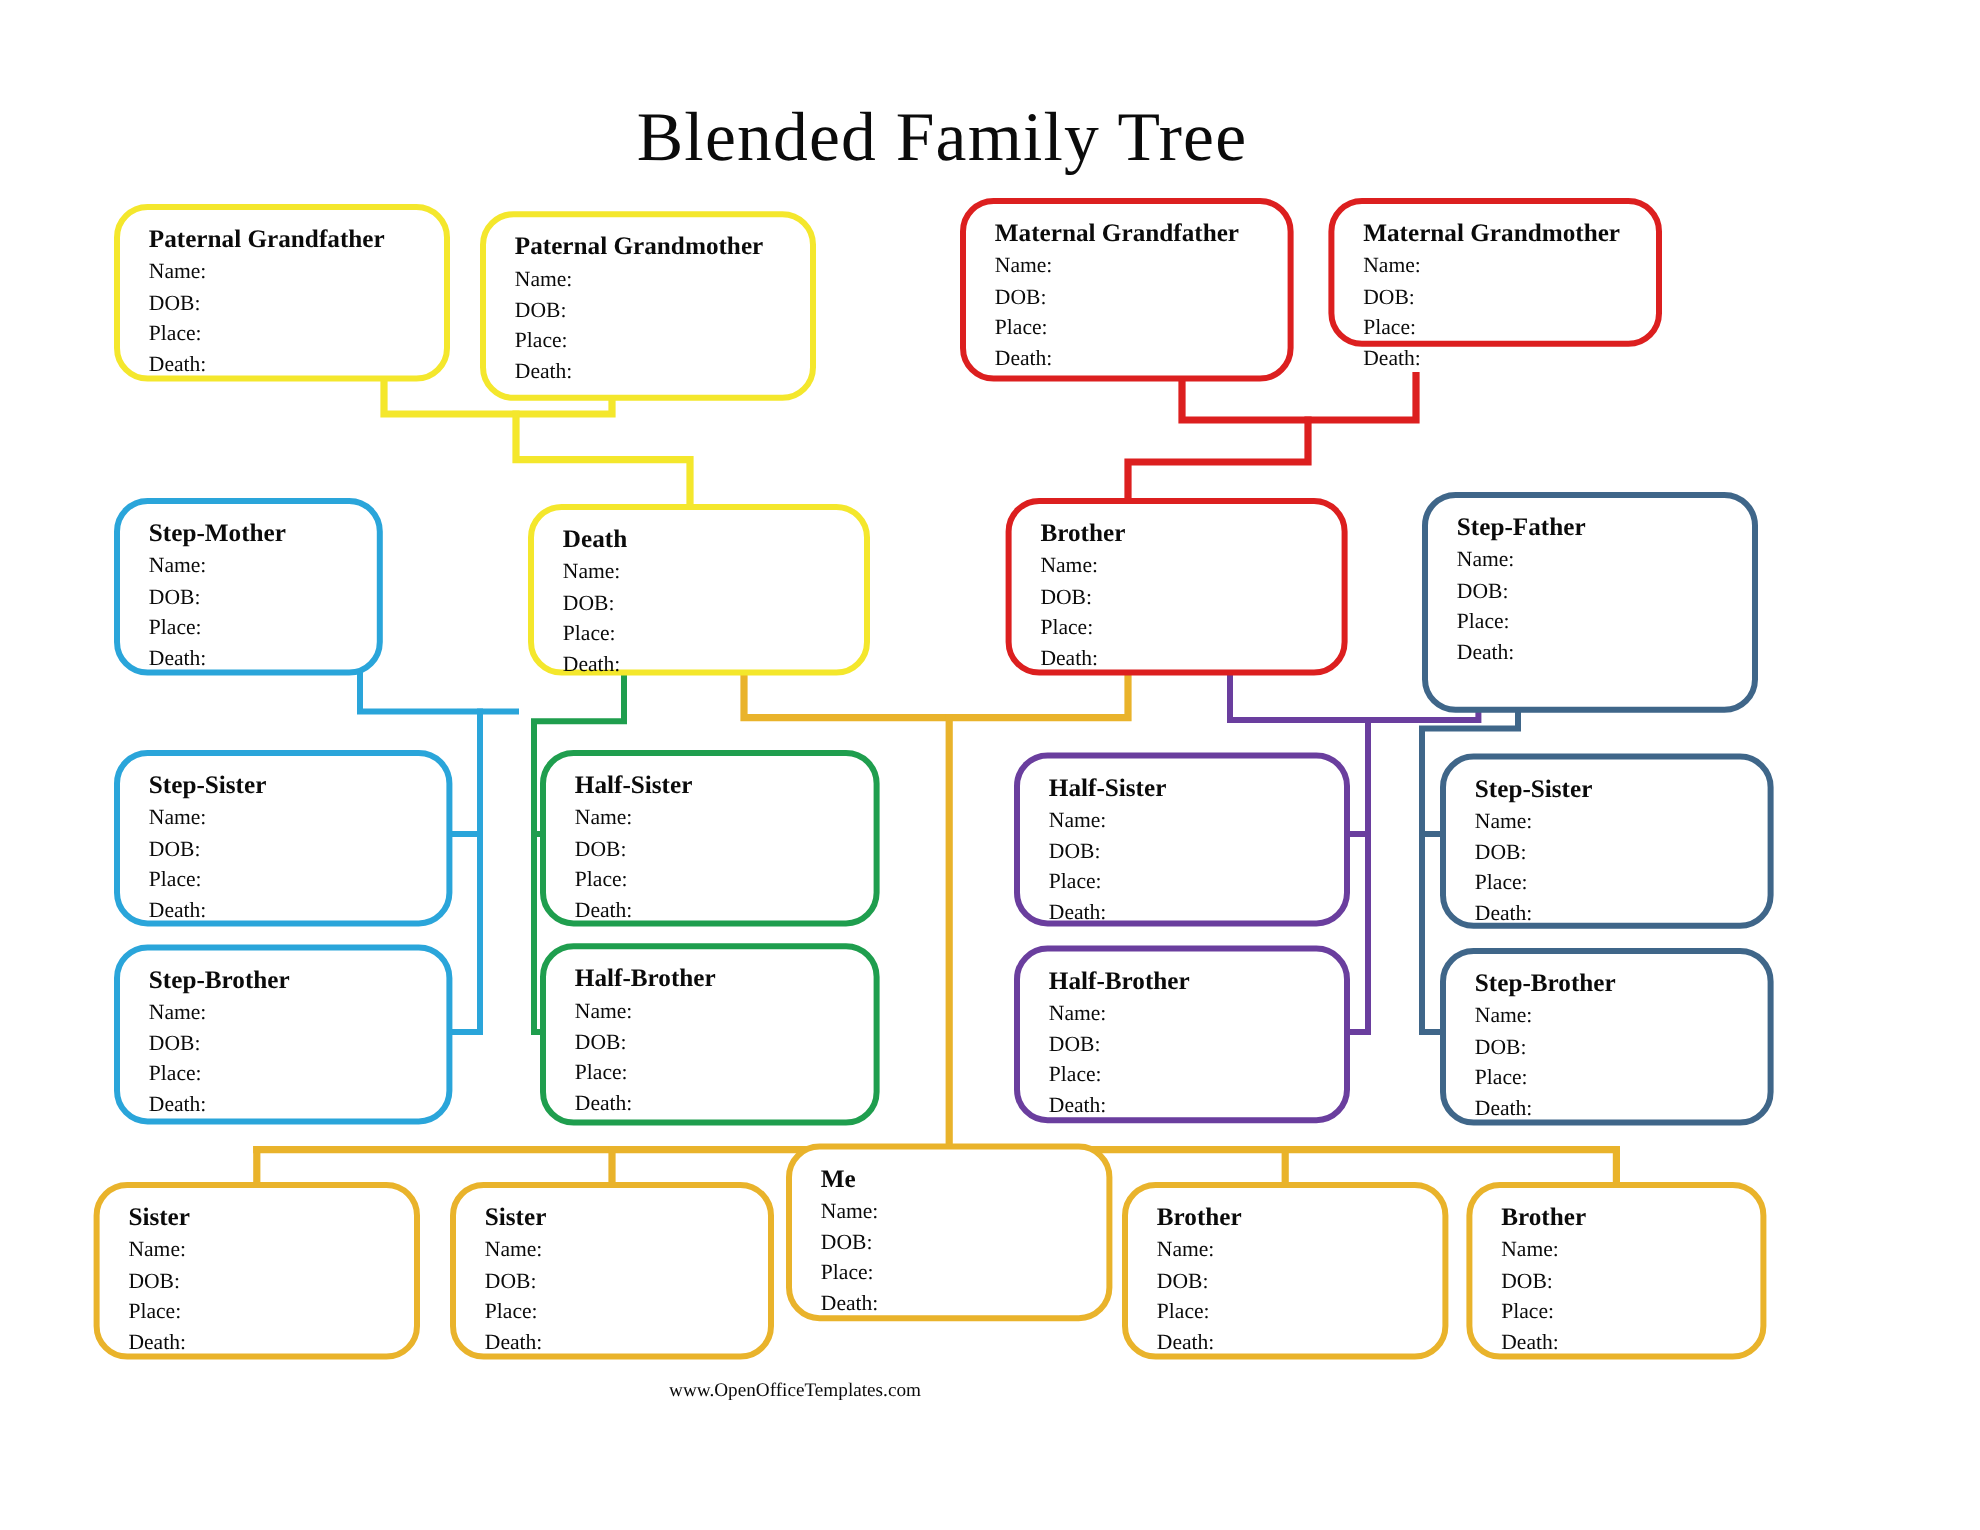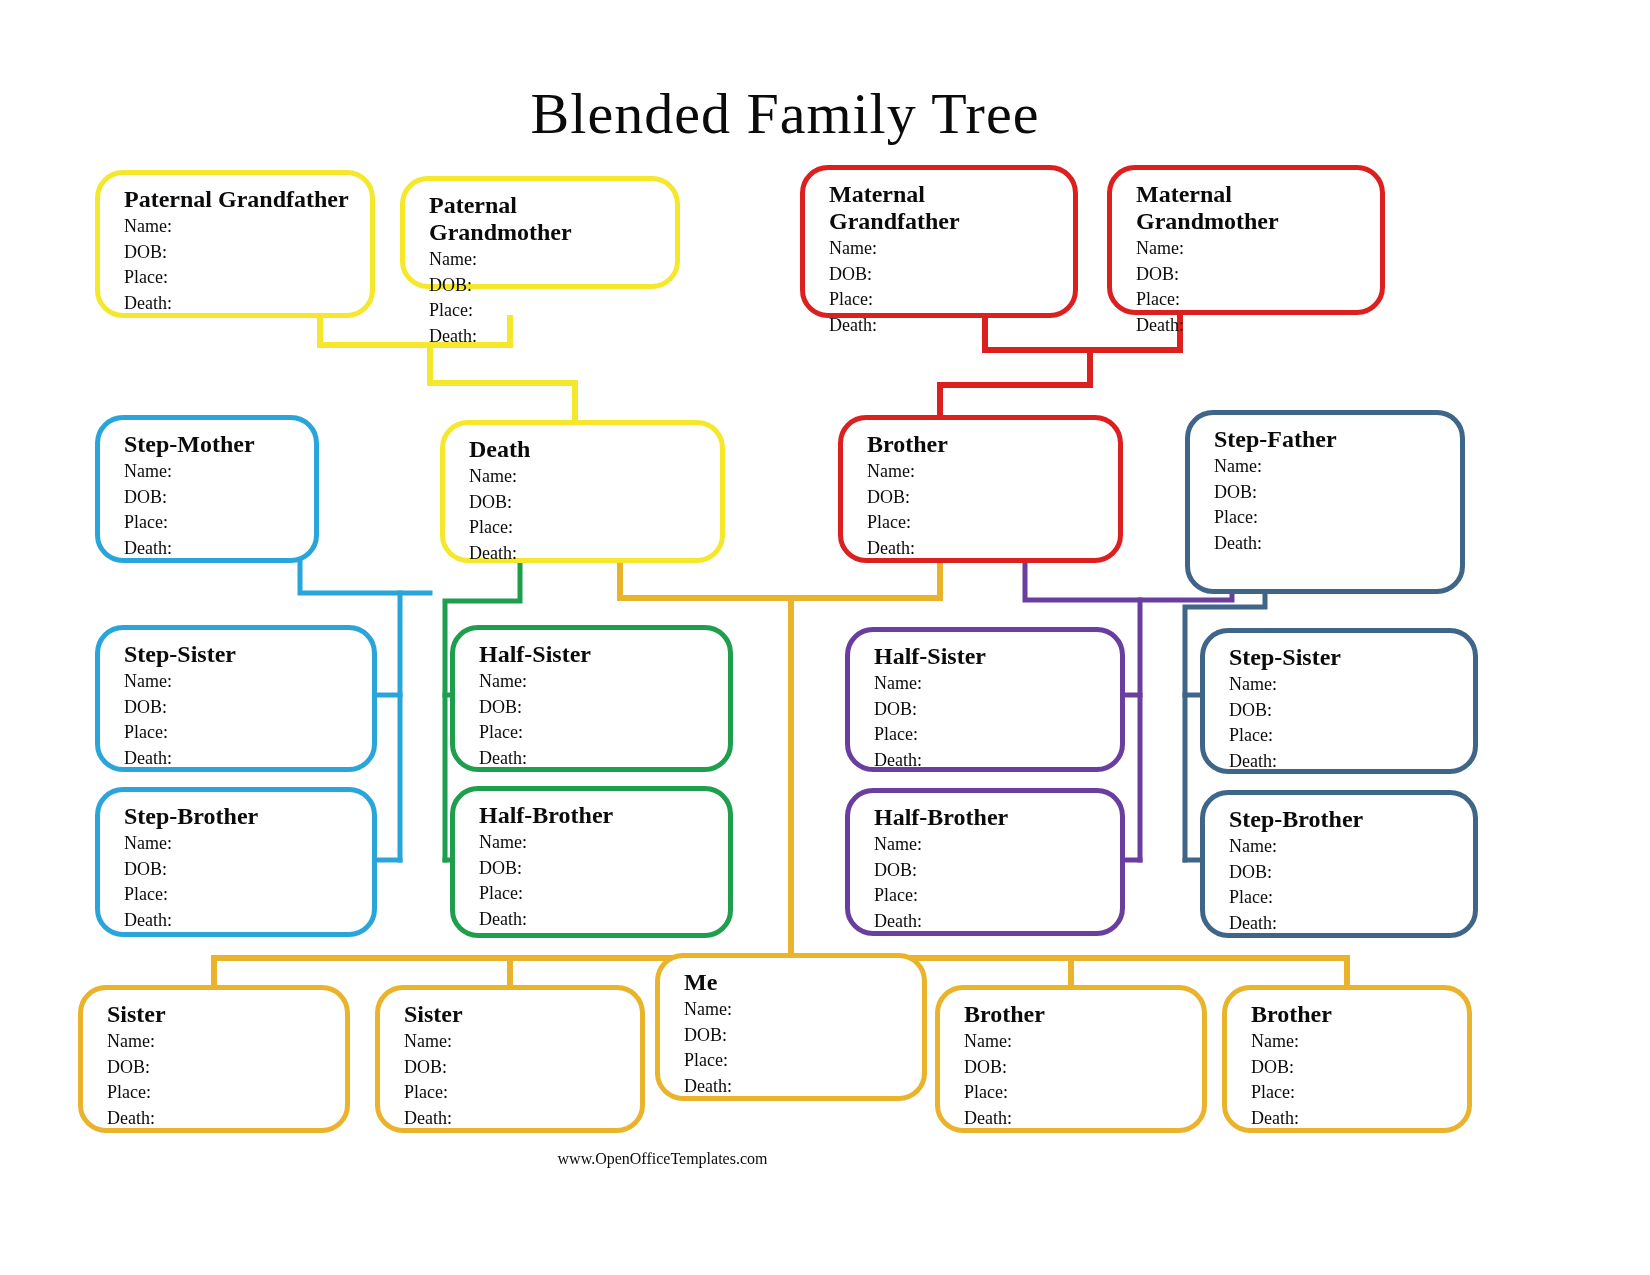--- a/index.html
+++ b/index.html
@@ -17,21 +17,21 @@
     text-align:center; font-size:16px; color:#0b0b0b; z-index:2;
   }
 
   .connectors { position:absolute; left:0; top:0; z-index:0; }
 
   .box {
     position:absolute; z-index:1; background:#ffffff;
     border-style:solid; border-width:5px; border-radius:28px;
     padding:11px 16px 0 24px;
   }
-  .box-title { font-weight:bold; font-size:24px; line-height:27px; margin-bottom:1px; }
+  .box-title { font-weight:bold; font-size:21px; line-height:27px; margin-bottom:1px; }
   .box-field { font-size:18px; line-height:25.5px; }
 
   .c-yellow   { border-color:#f4e72c; }
   .c-red      { border-color:#dc1f1f; }
   .c-lightblue{ border-color:#2aa5da; }
   .c-green    { border-color:#1f9e4e; }
   .c-purple   { border-color:#6a3e9e; }
   .c-darkblue { border-color:#3f6689; }
   .c-gold     { border-color:#e9b32b; }
 </style>
@@ -93,37 +93,37 @@
   </svg>
 
   <div class="box c-yellow" style="left:95px;top:170px;width:280px;height:148px">
     <div class="box-title">Paternal Grandfather</div>
     <div class="box-field">Name:</div>
     <div class="box-field">DOB:</div>
     <div class="box-field">Place:</div>
     <div class="box-field">Death:</div>
   </div>
 
-  <div class="box c-yellow" style="left:400px;top:176px;width:280px;height:113px">
+  <div class="box c-yellow" style="left:400px;top:176px;width:280px;height:158px">
     <div class="box-title">Paternal Grandmother</div>
     <div class="box-field">Name:</div>
     <div class="box-field">DOB:</div>
     <div class="box-field">Place:</div>
     <div class="box-field">Death:</div>
   </div>
 
   <div class="box c-red" style="left:800px;top:165px;width:278px;height:153px">
     <div class="box-title">Maternal Grandfather</div>
     <div class="box-field">Name:</div>
     <div class="box-field">DOB:</div>
     <div class="box-field">Place:</div>
     <div class="box-field">Death:</div>
   </div>
 
-  <div class="box c-red" style="left:1107px;top:165px;width:278px;height:150px">
+  <div class="box c-red" style="left:1107px;top:165px;width:278px;height:124px">
     <div class="box-title">Maternal Grandmother</div>
     <div class="box-field">Name:</div>
     <div class="box-field">DOB:</div>
     <div class="box-field">Place:</div>
     <div class="box-field">Death:</div>
   </div>
 
   <div class="box c-lightblue" style="left:95px;top:415px;width:224px;height:148px">
     <div class="box-title">Step-Mother</div>
     <div class="box-field">Name:</div>

